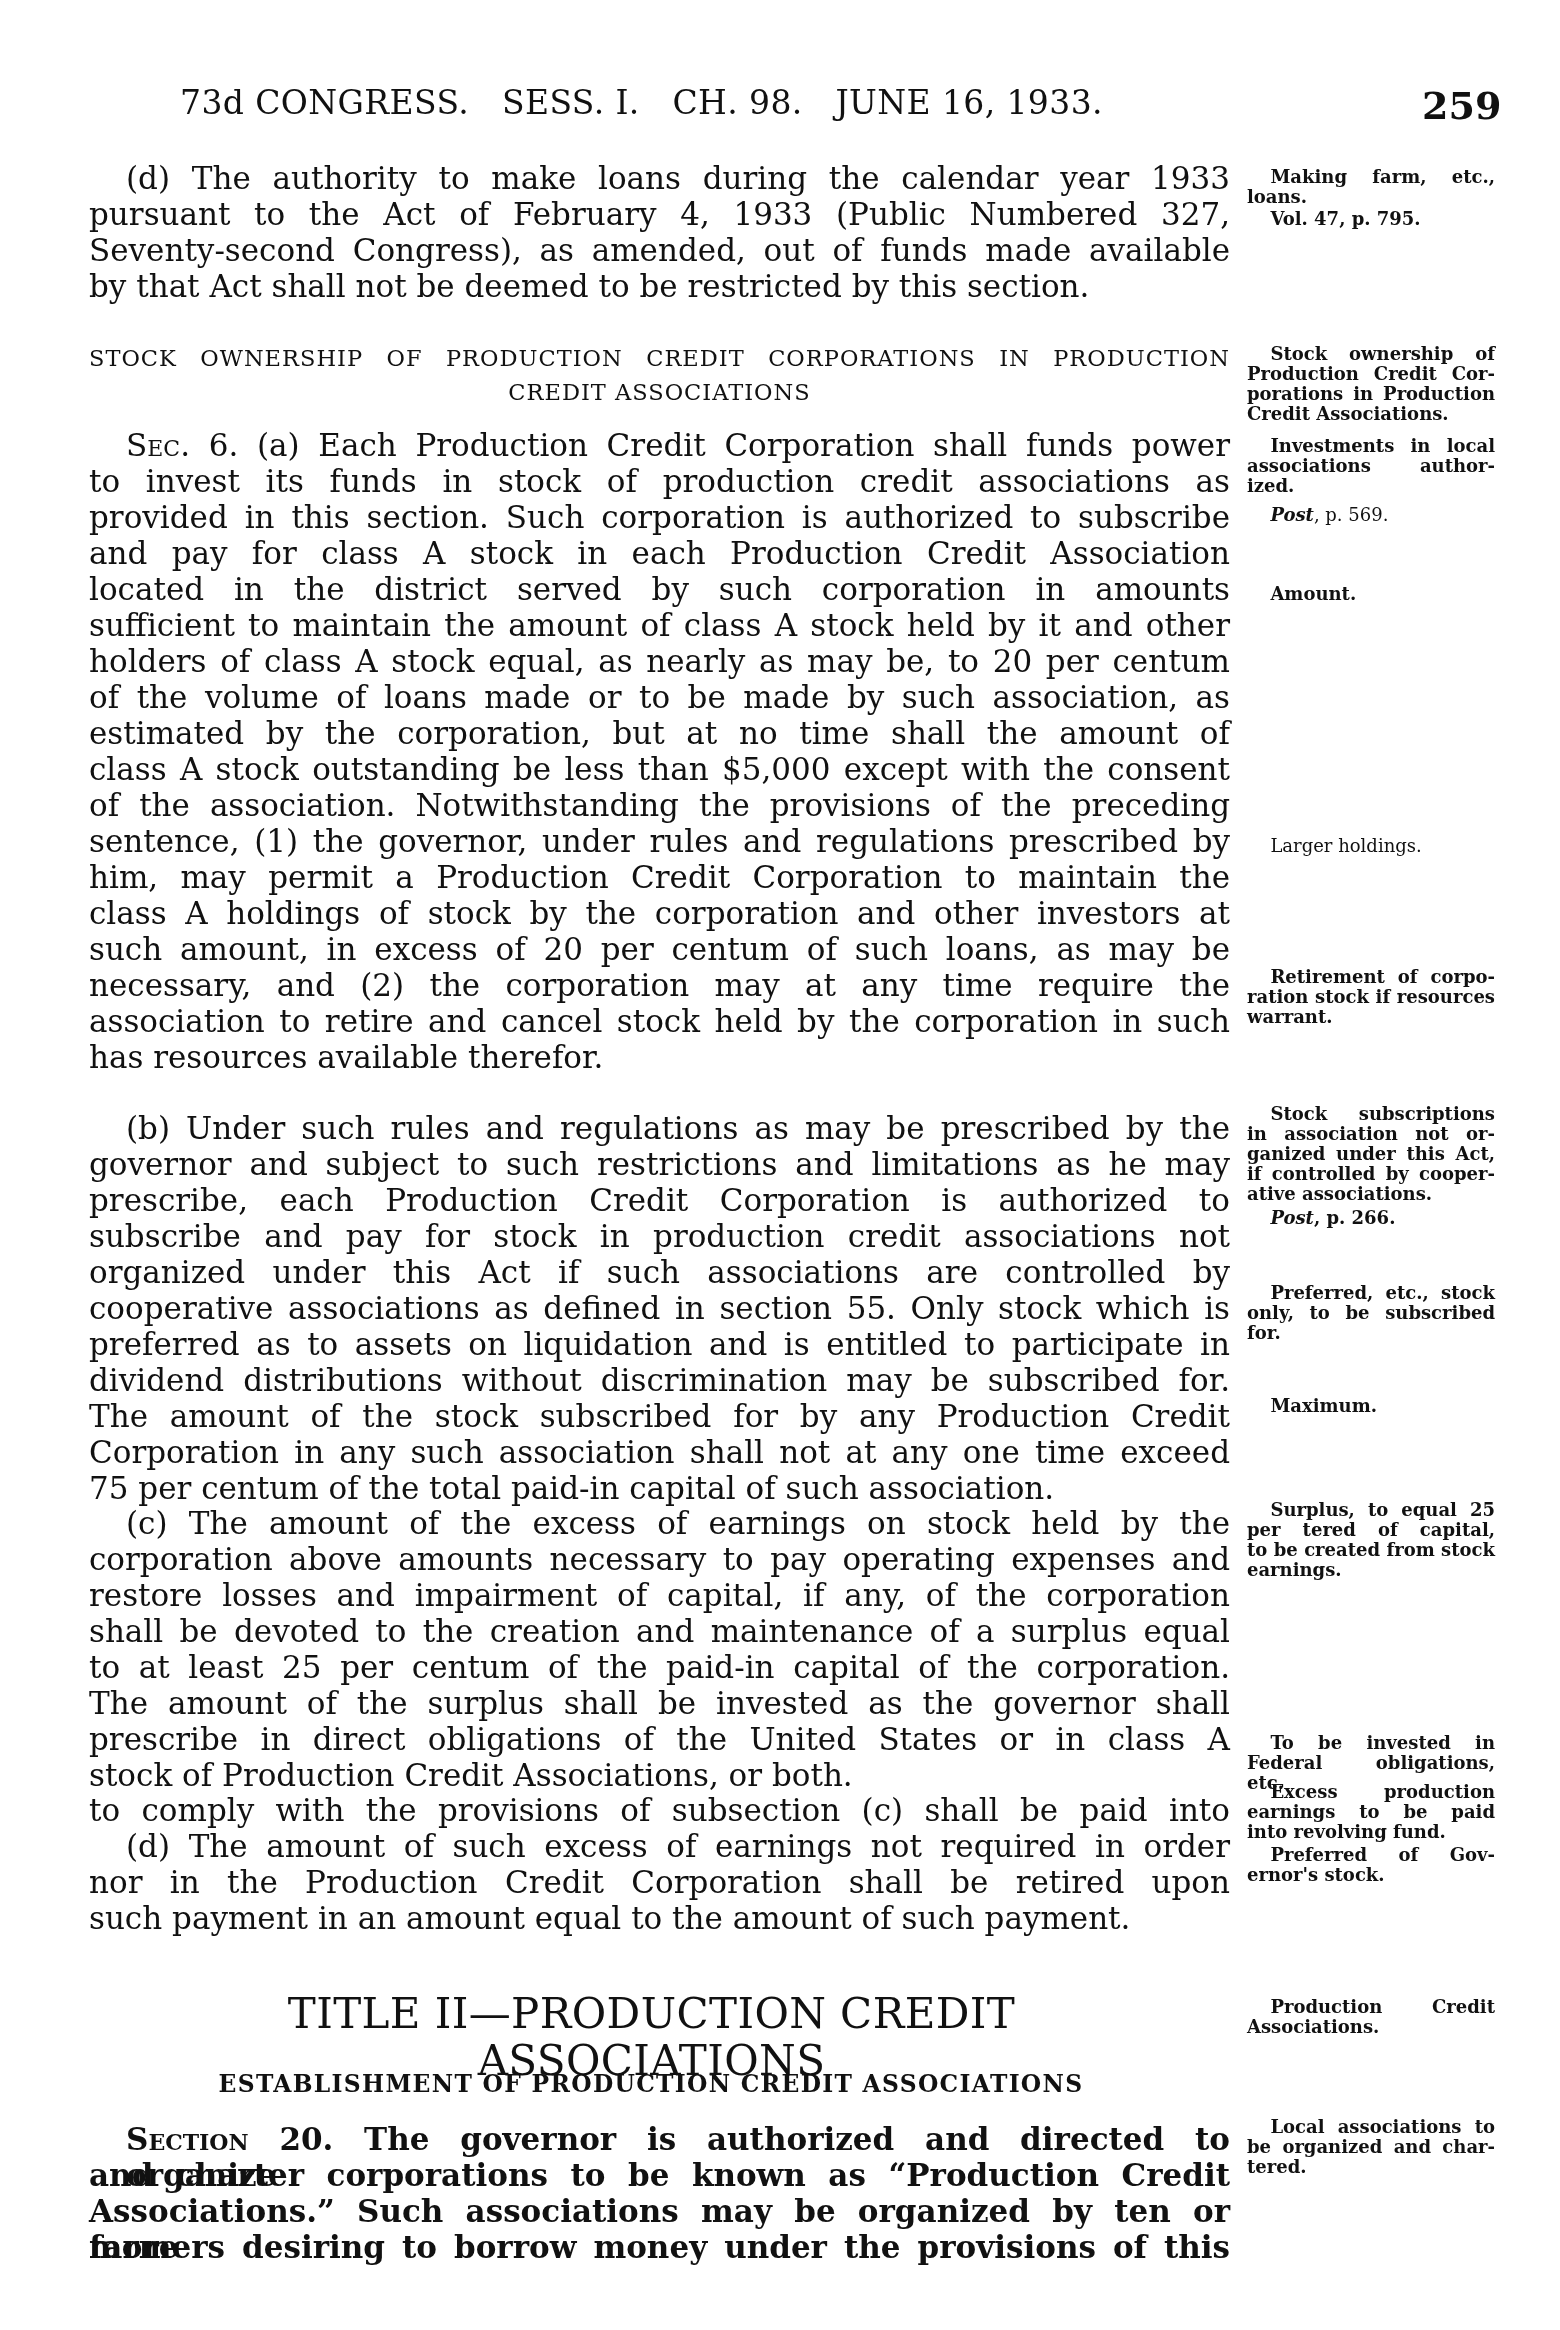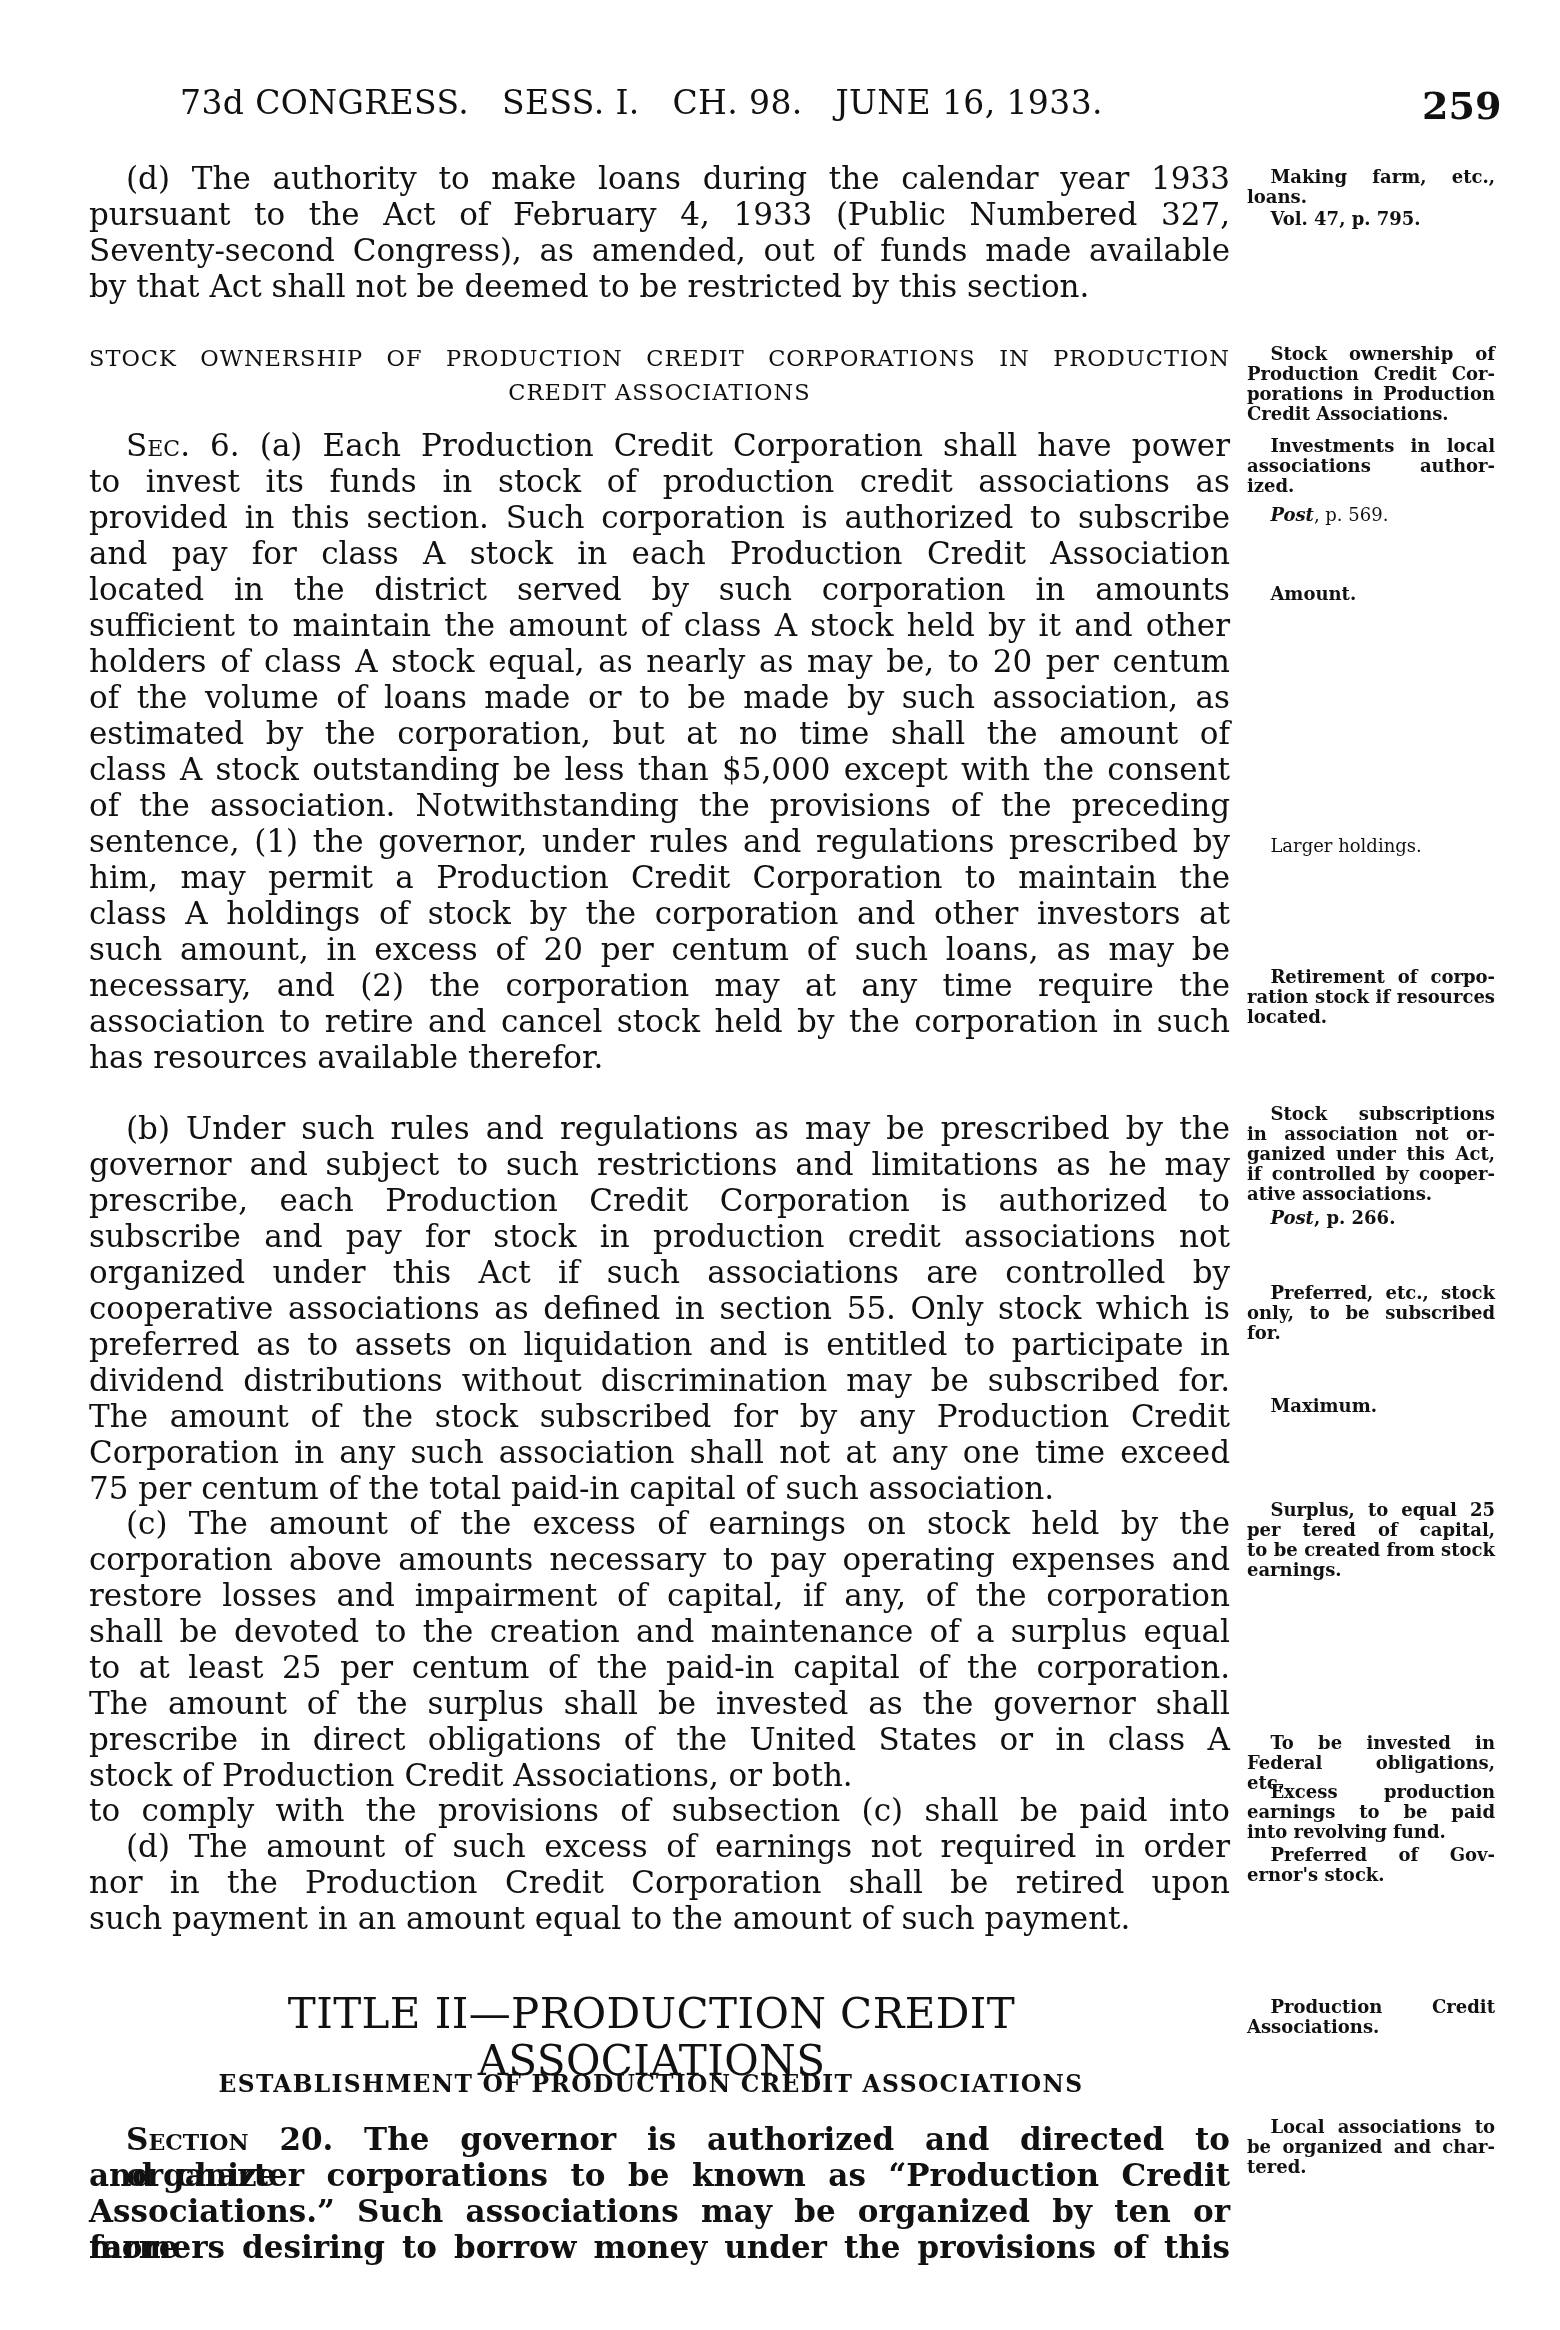--- a/index.html
+++ b/index.html
@@ -39,21 +39,21 @@
   <span class="line"><span class="jl">Seventy-second Congress), as amended, out of funds made available</span></span>
   <span class="line last"><span class="jl">by that Act shall not be deemed to be restricted by this section.</span></span>
 </div>
 
 <div class="abs body-col sc-heading" style="top:341px;">
   <div style="text-align:justify;text-align-last:justify;">STOCK OWNERSHIP OF PRODUCTION CREDIT CORPORATIONS IN PRODUCTION</div>
   <div>CREDIT ASSOCIATIONS</div>
 </div>
 
 <div class="abs body-col" style="top:427px;">
-  <span class="line indent"><span class="jl"><span class="sc">Sec. 6.</span><span> (a) Each Production Credit Corporation shall have power</span></span></span>
+  <span class="line indent"><span class="jl"><span class="sc">Sec. 6.</span><span> (a) Each Production Credit Corporation shall funds power</span></span></span>
   <span class="line"><span class="jl">to invest its funds in stock of production credit associations as</span></span>
   <span class="line"><span class="jl">provided in this section. Such corporation is authorized to subscribe</span></span>
   <span class="line"><span class="jl">and pay for class A stock in each Production Credit Association</span></span>
   <span class="line"><span class="jl">located in the district served by such corporation in amounts</span></span>
   <span class="line"><span class="jl">sufficient to maintain the amount of class A stock held by it and other</span></span>
   <span class="line"><span class="jl">holders of class A stock equal, as nearly as may be, to 20 per centum</span></span>
   <span class="line"><span class="jl">of the volume of loans made or to be made by such association, as</span></span>
   <span class="line"><span class="jl">estimated by the corporation, but at no time shall the amount of</span></span>
   <span class="line"><span class="jl">class A stock outstanding be less than $5,000 except with the consent</span></span>
   <span class="line"><span class="jl">of the association. Notwithstanding the provisions of the preceding</span></span>
@@ -132,21 +132,21 @@
 </div>
 <div class="abs note" style="top:584px;">
   <span class="nl ind last">Amount.</span>
 </div>
 <div class="abs note" style="top:836px;">
   <span class="nl ind last" style="font-weight:normal">Larger holdings.</span>
 </div>
 <div class="abs note" style="top:967px;">
   <span class="nl ind">Retirement of corpo-</span>
   <span class="nl">ration stock if resources</span>
-  <span class="nl last">located.</span>
+  <span class="nl last">warrant.</span>
 </div>
 <div class="abs note" style="top:1104px;">
   <span class="nl ind">Stock subscriptions</span>
   <span class="nl">in association not or-</span>
   <span class="nl">ganized under this Act,</span>
   <span class="nl">if controlled by cooper-</span>
   <span class="nl last">ative associations.</span>
 </div>
 <div class="abs note" style="top:1208px;">
   <span class="nl ind last"><i>Post</i><span>, p. 266.</span></span>

